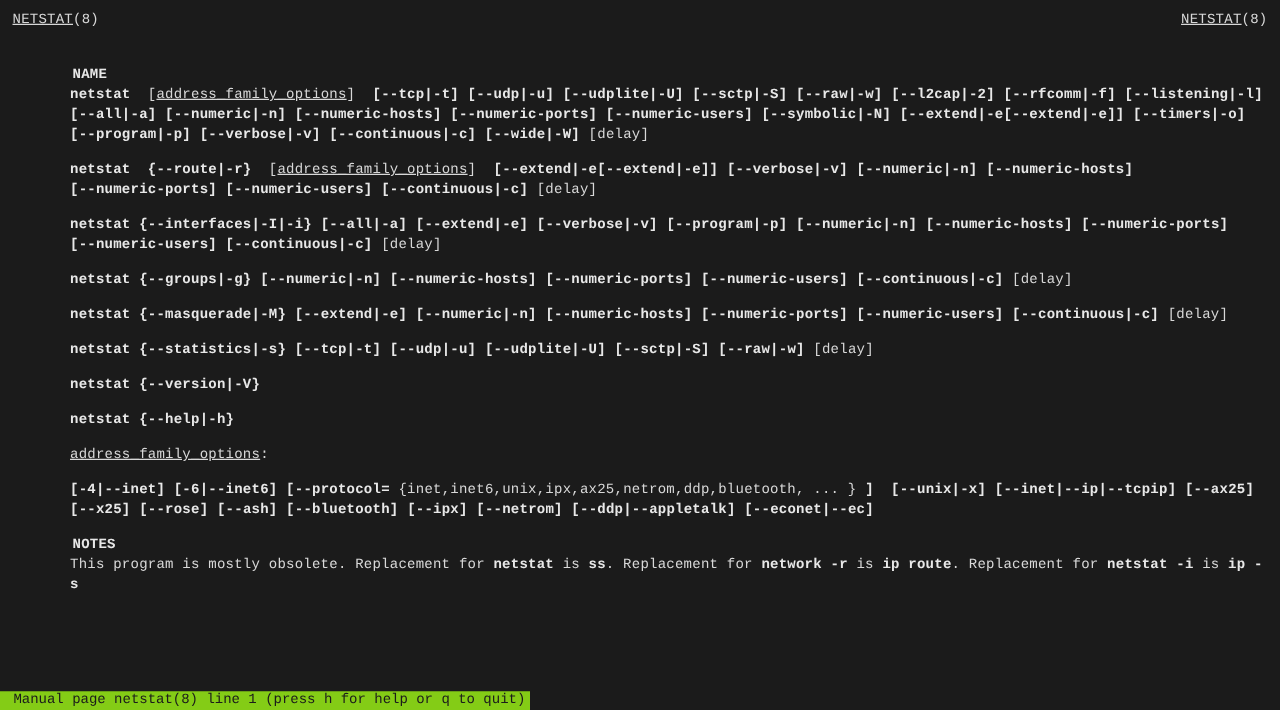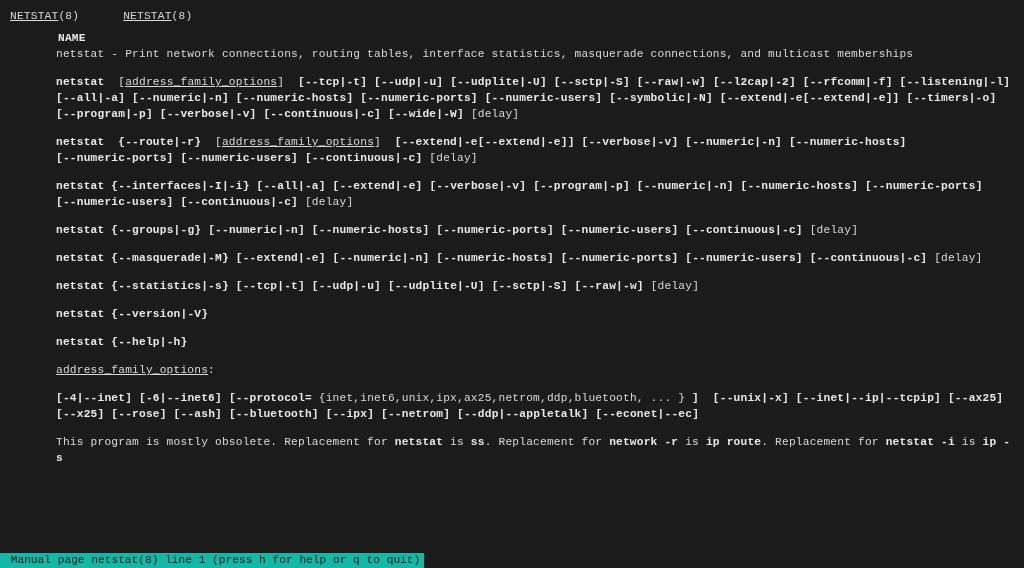--- a/index.html
+++ b/index.html
@@ -13,21 +13,22 @@
     font-size: 11.2px;
     line-height: 16px;
     overflow: hidden;
   }
   .page {
     padding: 8px 10px 0 10px;
     letter-spacing: 0.2px;
   }
   .hdr {
     display: flex;
-    margin-bottom: 6px;
+    justify-content: space-between;
+    margin-bottom: 28px;
     gap: 44px;
   }
   .hdr .ref { text-decoration: underline; }
   .hdr .title { flex: 1; text-align: center; }
   .sect {
     font-weight: bold;
     color: #e8e8e8;
     margin-top: 6px;
     padding-left: 48px;
   }
@@ -37,42 +38,41 @@
     white-space: normal;
     word-break: break-word;
   }
   .b { font-weight: bold; color: #e8e8e8; }
   .u { text-decoration: underline; }
   .para { margin-bottom: 12px; }
   .statusbar {
     position: absolute;
     left: 0;
     bottom: 0;
-    background: #14b8a6;
+    background: #84cc16;
     color: #1b1b1b;
     padding: 0 4px;
     font-size: 11.2px;
     line-height: 15px;
     height: 15px;
     white-space: pre;
   }
   .flags .b { white-space: nowrap; }
 </style>
 </head>
 <body>
 
 <div class="page">
 
   <div class="hdr">
     <span><span class="ref">NETSTAT</span><span>(8)</span></span>
     <span><span class="ref">NETSTAT</span><span>(8)</span></span>
   </div>
 
   <div class="sect">NAME</div>
-  <div class="ind para">netstat - Print network connections, routing tables, interface statistics, masquerade connections, and multicast memberships</div>
 
 
   <div class="ind para flags">
     <span class="b">netstat</span>&nbsp;
     [<span class="u">address_family_options</span>]&nbsp;
     <span><span class="b">[--tcp|-t]</span> <span class="b">[--udp|-u]</span> <span class="b">[--udplite|-U]</span> <span class="b">[--sctp|-S]</span> <span class="b">[--raw|-w]</span> <span class="b">[--l2cap|-2]</span> <span class="b">[--rfcomm|-f]</span> <span class="b">[--listening|-l]</span> <span class="b">[--all|-a]</span> <span class="b">[--numeric|-n]</span> <span class="b">[--numeric-hosts]</span> <span class="b">[--numeric-ports]</span> <span class="b">[--numeric-users]</span> <span class="b">[--symbolic|-N]</span> <span class="b">[--extend|-e[--extend|-e]]</span> <span class="b">[--timers|-o]</span> <span class="b">[--program|-p]</span> <span class="b">[--verbose|-v]</span> <span class="b">[--continuous|-c]</span> <span class="b">[--wide|-W]</span> </span>
     <span>[delay]</span>
   </div>
 
   <div class="ind para flags">
@@ -124,19 +124,20 @@
   <div class="ind">
     <span class="u">address_family_options</span><span>:</span>
   </div>
   <div style="height:12px"></div>
 
   <div class="ind para flags">
     <span><span class="b">[-4|--inet]</span> <span class="b">[-6|--inet6]</span> <span class="b">[--protocol=</span> </span><span>{inet,inet6,unix,ipx,ax25,netrom,ddp,bluetooth, ... }</span> <span class="b">]</span>&nbsp;
     <span><span class="b">[--unix|-x]</span> <span class="b">[--inet|--ip|--tcpip]</span> <span class="b">[--ax25]</span> <span class="b">[--x25]</span> <span class="b">[--rose]</span> <span class="b">[--ash]</span> <span class="b">[--bluetooth]</span> <span class="b">[--ipx]</span> <span class="b">[--netrom]</span> <span class="b">[--ddp|--appletalk]</span> <span class="b">[--econet|--ec]</span> </span>
   </div>
 
+  <div class="sect">NOTES</div>
   <div class="ind">
     <span>This program is mostly obsolete.  Replacement for </span><span class="b">netstat</span><span> is </span><span class="b">ss</span><span>.  Replacement for </span><span class="b">network -r</span><span> is </span><span class="b">ip route</span><span>.  Replacement for </span><span class="b">netstat -i</span><span> is </span><span class="b">ip -s</span>
   </div>
 
 </div>
 
 <div class="statusbar"> Manual page netstat(8) line 1 (press h for help or q to quit)</div>
 
 </body></html>

